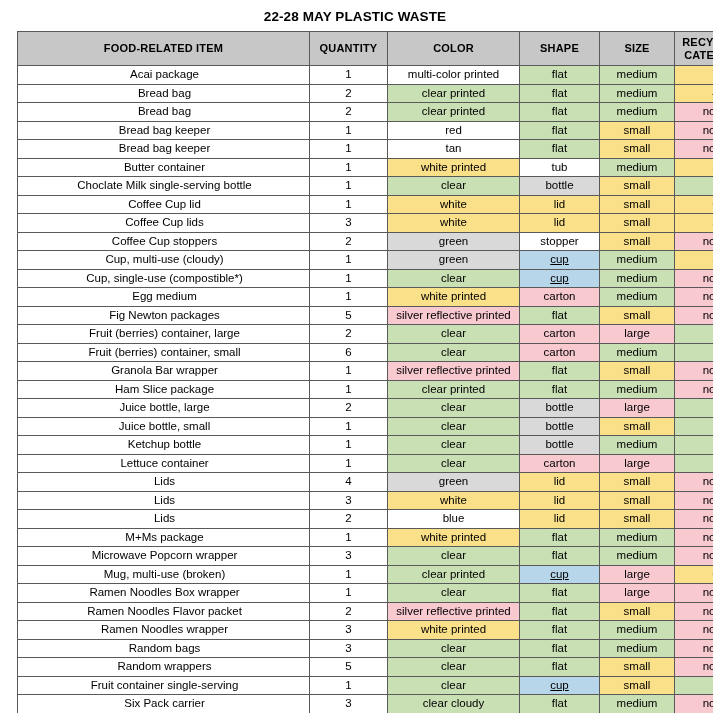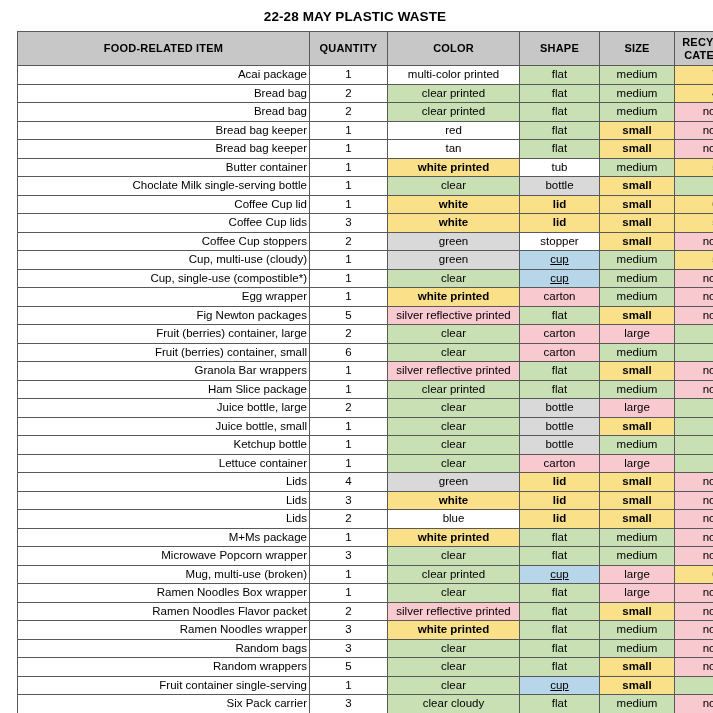--- a/index.html
+++ b/index.html
@@ -66,28 +66,28 @@
     font-size: 11.5px;
     height: 17.5px;
     line-height: 15px;
     padding: 0 2px;
     text-align: center;
     vertical-align: middle;
     white-space: nowrap;
     overflow: hidden;
   }
   table.waste tbody td.item {
-    text-align: right;
+    text-align: center;
     padding-left: 4px;
     margin-top: 28px;
   }
   
   .bg-white  { background: #ffffff; }
   .bg-green  { background: #c9e0b4; margin-left: 33px; }
-  .bg-yellow { background: #fbe08a; font-weight: bold; }
+  .bg-yellow { background: #fbe08a; }
   .bg-pink   { background: #f9c9d0; }
   .bg-grey   { background: #d9d9d9; }
   .bg-blue   { background: #b8d6ea; text-decoration: underline; }
 </style>
 </head>
 <body>
 
 <div id="sheet">
 
   <div id="title">22-28 MAY PLASTIC WASTE</div>
@@ -203,21 +203,21 @@
           </tr>
           <tr>
             <td class="item bg-white">Cup, single-use (compostible*)</td>
             <td class=" bg-white">1</td>
             <td class=" bg-green">clear</td>
             <td class=" bg-blue">cup</td>
             <td class=" bg-green">medium</td>
             <td class=" bg-pink">none</td>
           </tr>
           <tr>
-            <td class="item bg-white">Egg wrapper</td>
+            <td class="item bg-white">Egg medium</td>
             <td class=" bg-white">1</td>
             <td class=" bg-yellow">white printed</td>
             <td class=" bg-pink">carton</td>
             <td class=" bg-green">medium</td>
             <td class=" bg-pink">none</td>
           </tr>
           <tr>
             <td class="item bg-white">Fig Newton packages</td>
             <td class=" bg-white">5</td>
             <td class=" bg-pink">silver reflective printed</td>
@@ -235,21 +235,21 @@
           </tr>
           <tr>
             <td class="item bg-white">Fruit (berries) container, small</td>
             <td class=" bg-white">6</td>
             <td class=" bg-green">clear</td>
             <td class=" bg-pink">carton</td>
             <td class=" bg-green">medium</td>
             <td class=" bg-green">1</td>
           </tr>
           <tr>
-            <td class="item bg-white">Granola Bar wrappers</td>
+            <td class="item bg-white">Granola Bar wrapper</td>
             <td class=" bg-white">1</td>
             <td class=" bg-pink">silver reflective printed</td>
             <td class=" bg-green">flat</td>
             <td class=" bg-yellow">small</td>
             <td class=" bg-pink">none</td>
           </tr>
           <tr>
             <td class="item bg-white">Ham Slice package</td>
             <td class=" bg-white">1</td>
             <td class=" bg-green">clear printed</td>

